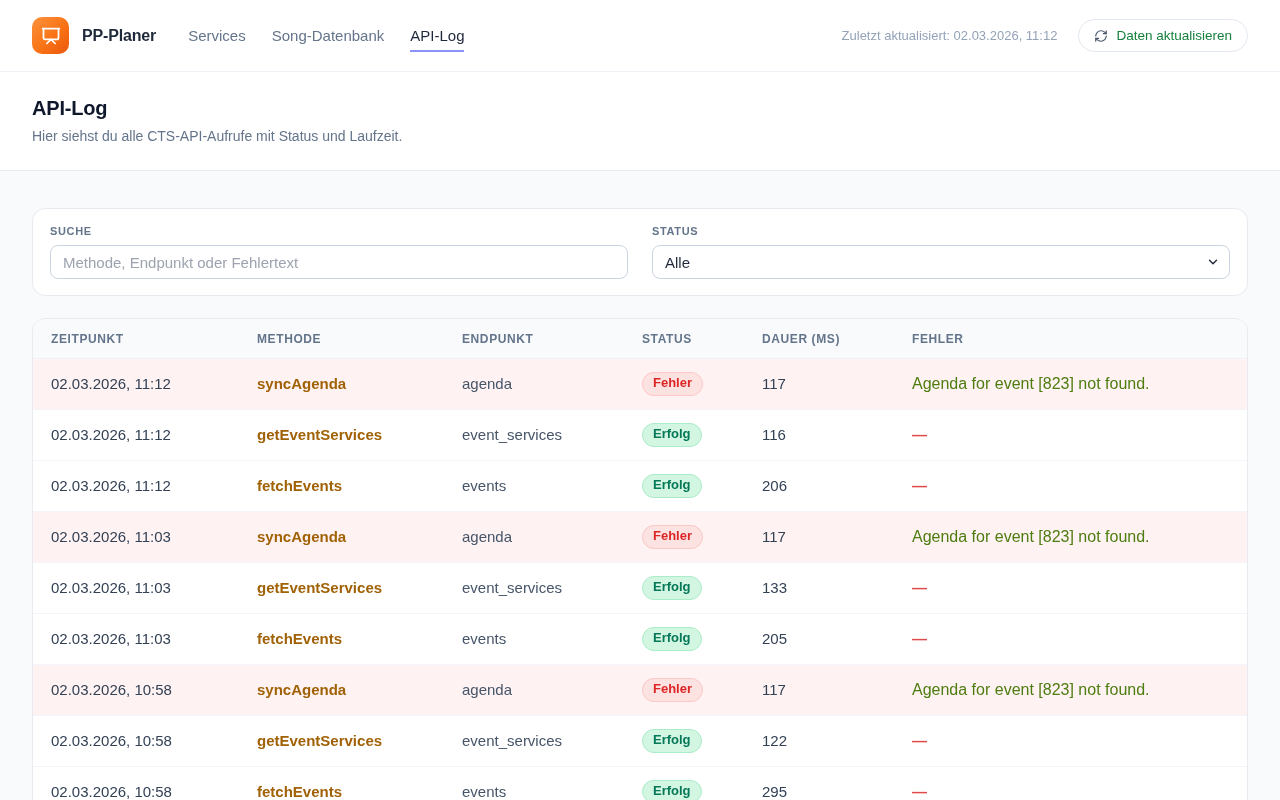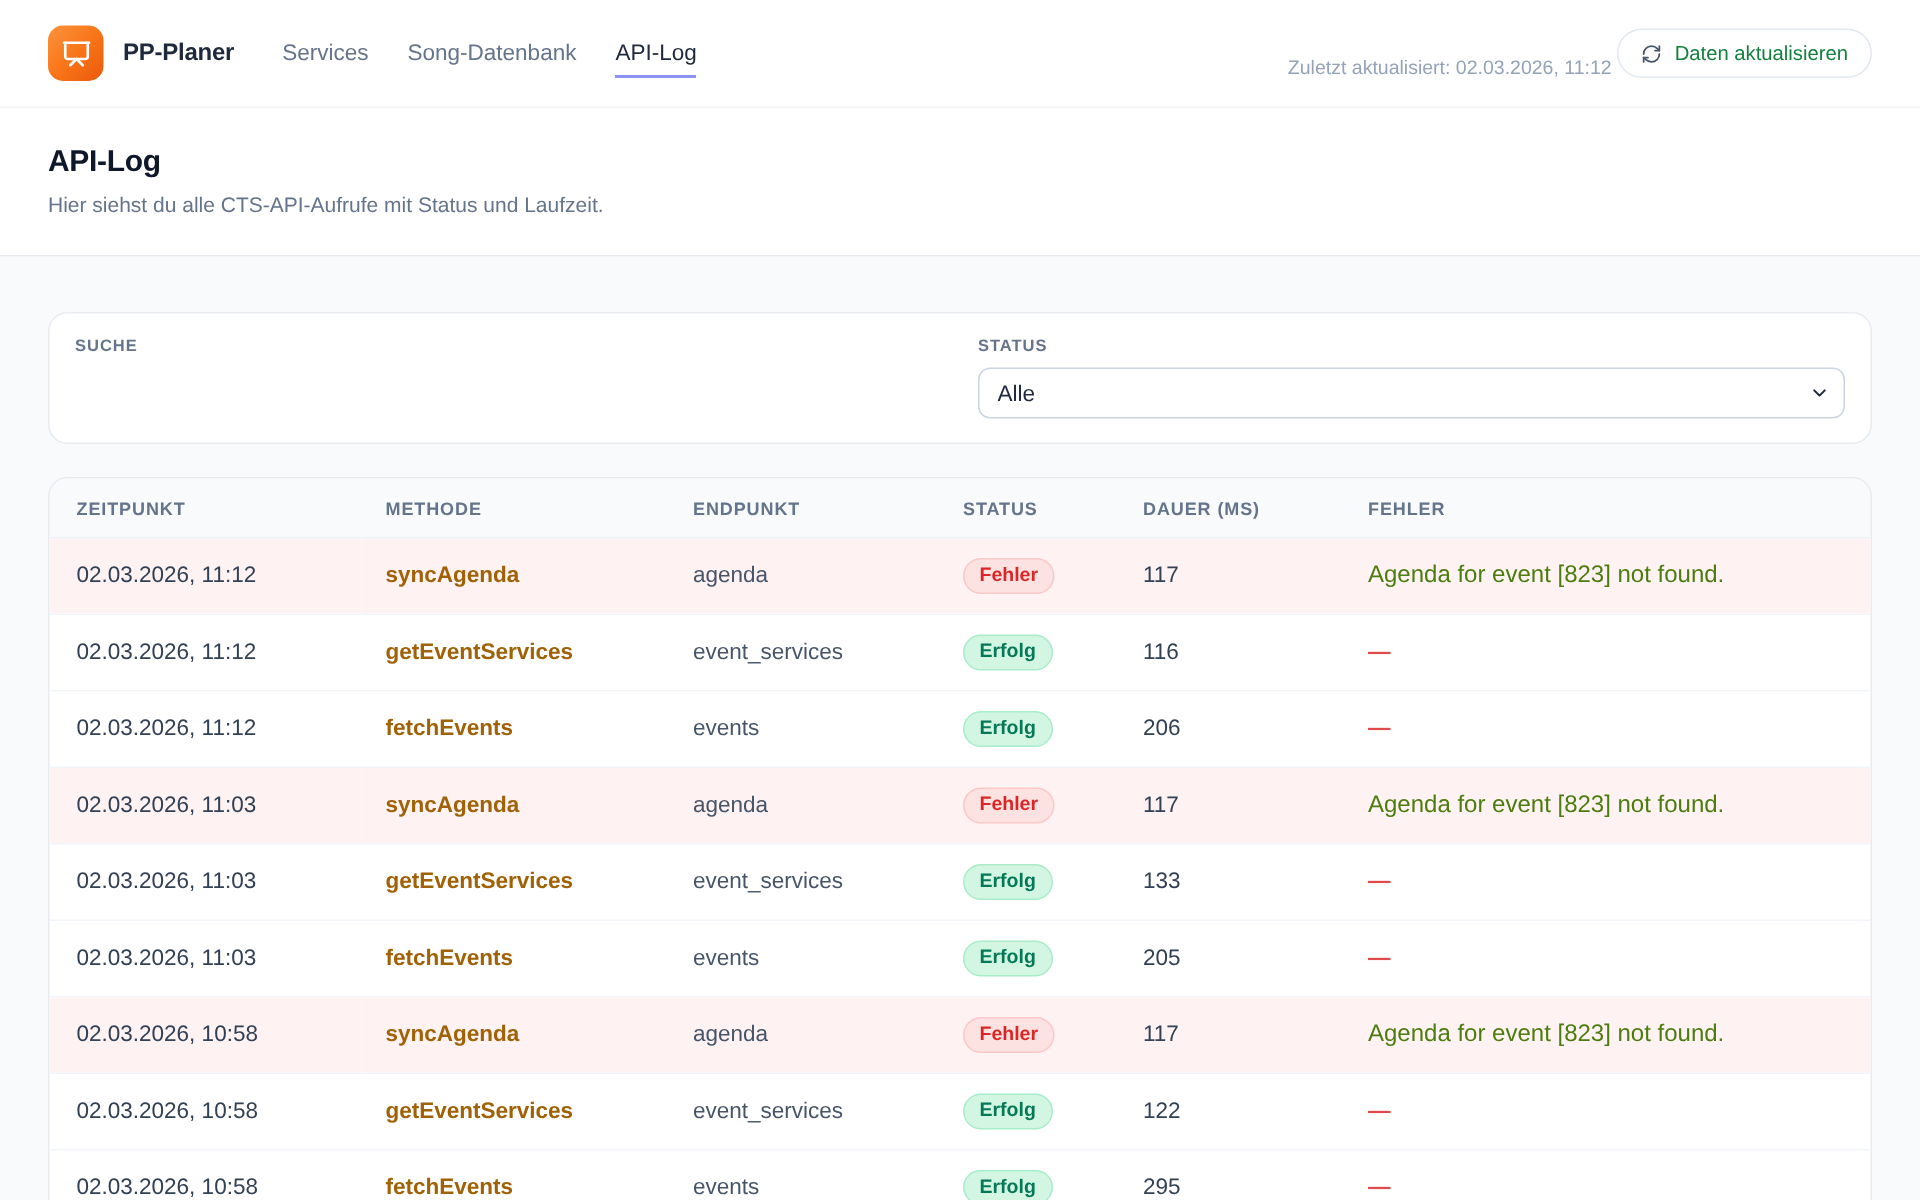--- a/index.html
+++ b/index.html
@@ -30,21 +30,21 @@
   .brand {
     font-size: 16px; font-weight: 700; color: #1e293b;
     margin-left: 13px; letter-spacing: -0.01em;
   }
   .nav-links { display: flex; align-items: flex-end; gap: 26px; margin-left: 32px; }
   .nav-link {
     font-size: 15px; color: #64748b; text-decoration: none;
     padding: 8px 0 6px 0; border-bottom: 2px solid transparent; cursor: pointer;
   }
   .nav-link.active { color: #1e293b; font-weight: 500; border-bottom-color: #8b93f8; }
-  .nav-right { margin-left: auto; display: flex; align-items: flex-end; gap: 4px; }
+  .nav-right { margin-left: auto; display: flex; align-items: center; gap: 21px; }
   .last-updated { font-size: 13px; color: #94a3b8; }
   .refresh-btn {
     display: flex; align-items: center; gap: 8px;
     background: #ffffff; border: 1px solid #e2e8f0;
     border-radius: 999px; padding: 8px 15px;
     font-size: 13.5px; color: #15803d; cursor: pointer;
     font-family: inherit;
   }
   .user-chip { display: flex; align-items: center; gap: 10px; cursor: pointer; }
   .avatar {
@@ -174,20 +174,21 @@
 <section class="page-header">
   <h1 class="page-title">API-Log</h1>
   <p class="page-subtitle">Hier siehst du alle CTS-API-Aufrufe mit Status und Laufzeit.</p>
 </section>
 
 <main class="main">
 
   <div class="card filter-card">
     <div class="filter-col">
       <label class="filter-label">SUCHE</label>
+      <input class="text-input" type="text" placeholder="Methode, Endpunkt oder Fehlertext" style="">
     </div>
     <div class="filter-col">
       <label class="filter-label">STATUS</label>
       <div class="select-wrap">
         <select class="select-input">
           <option>Alle</option>
         </select>
         <span class="select-chevron">
           <svg width="14" height="14" viewBox="0 0 24 24" class="icon-stroke" style="color:#1e293b; stroke-width:2.4;">
             <polyline points="6 9 12 15 18 9"></polyline>

